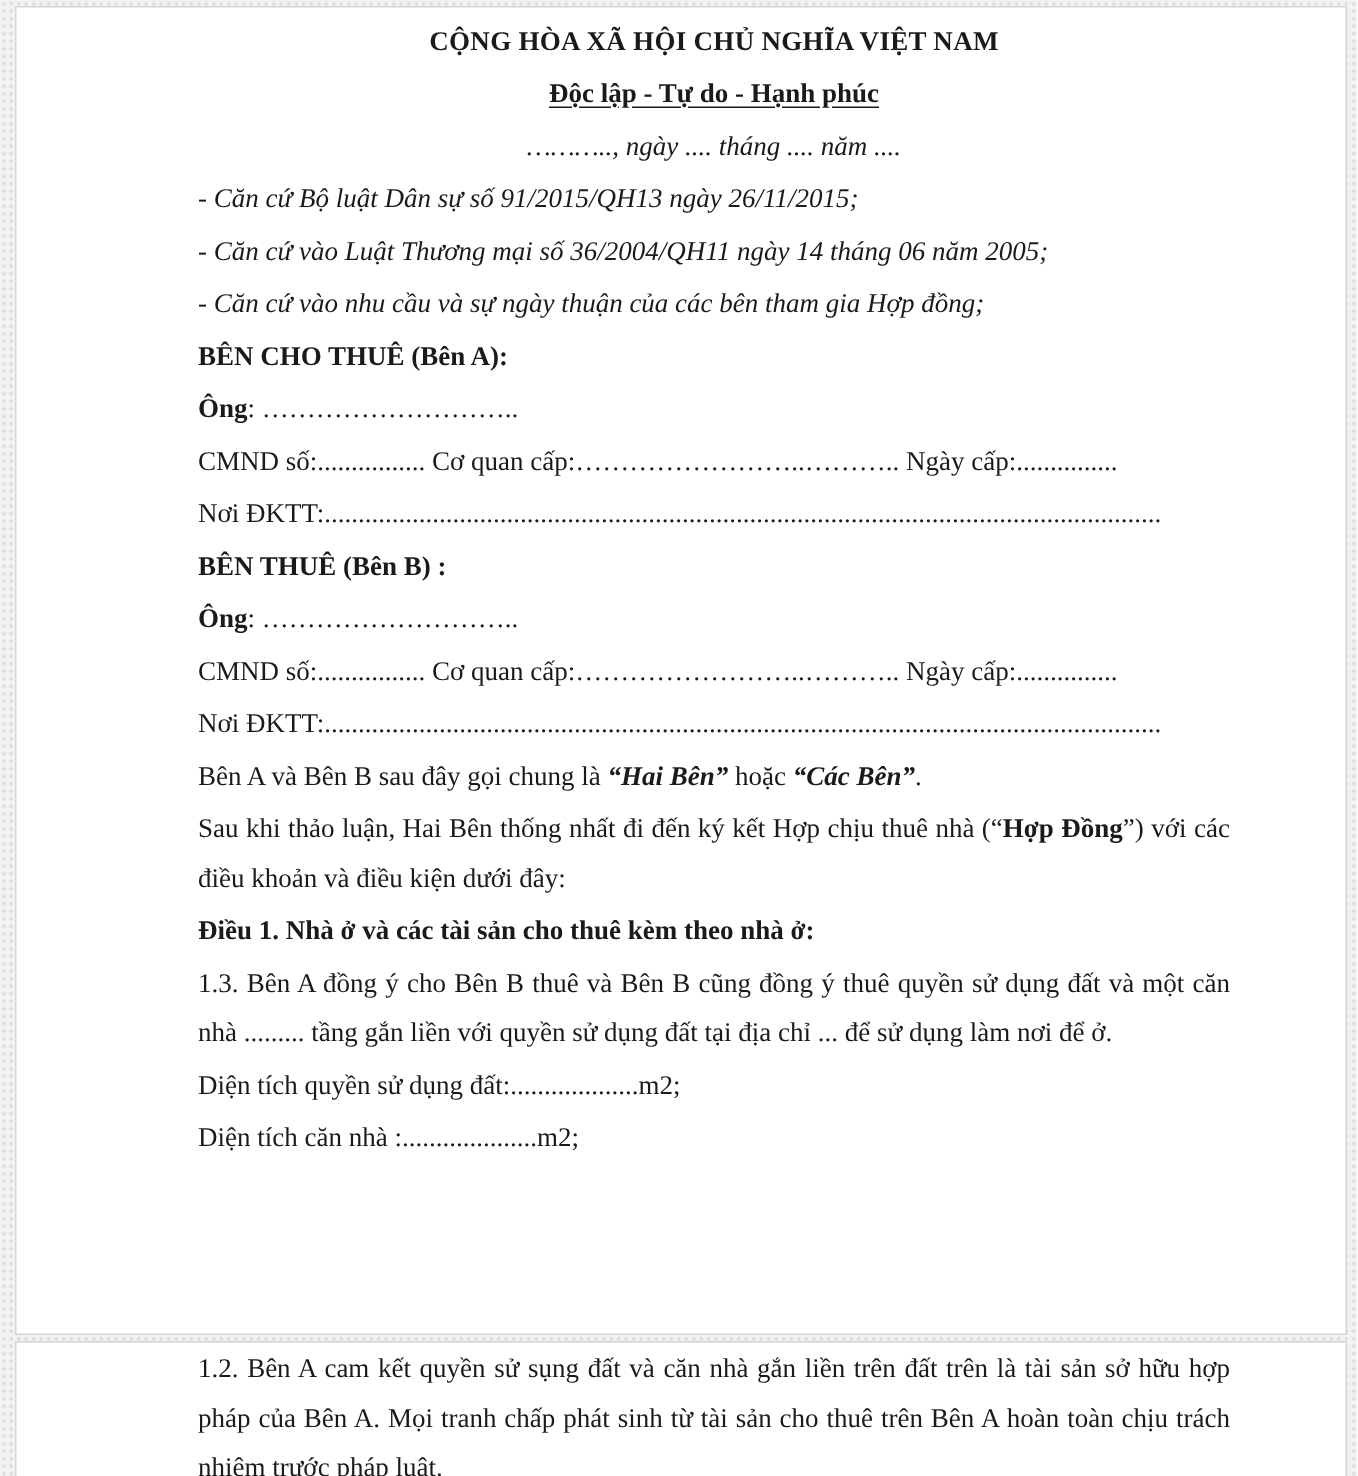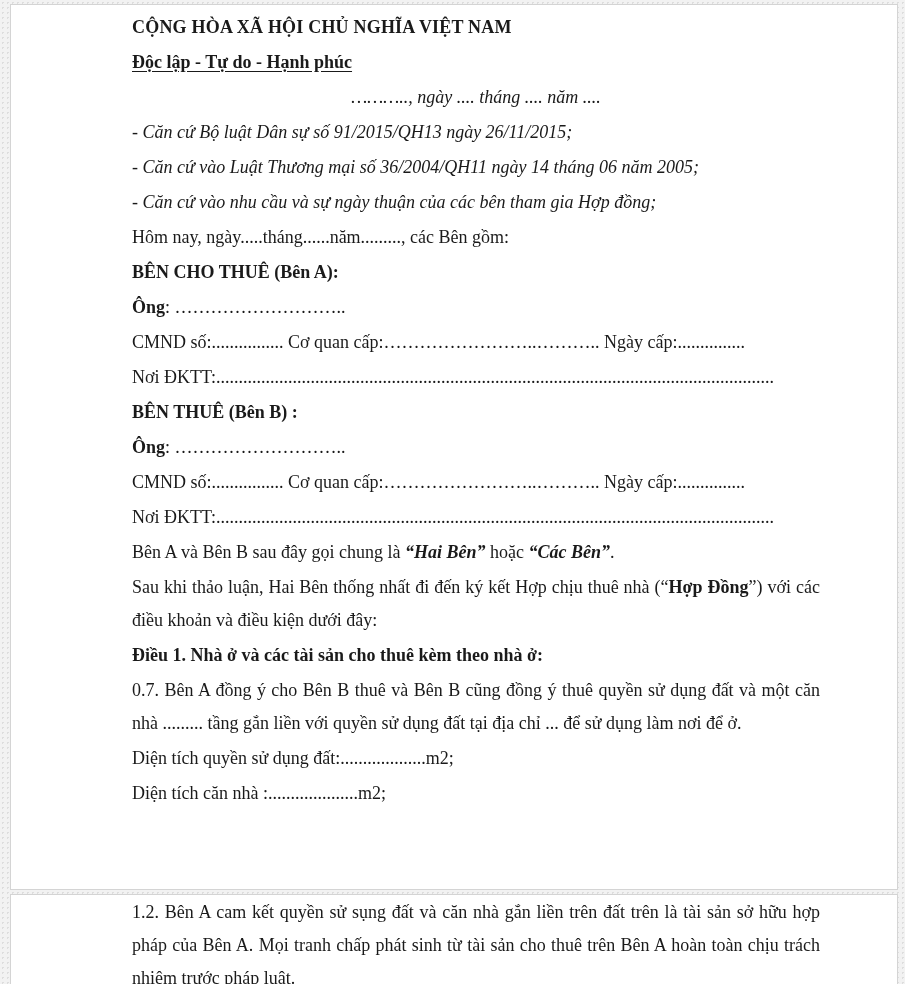--- a/index.html
+++ b/index.html
@@ -23,21 +23,21 @@
   }
   .page-1 { top: 4px; height: 886px; }
   .page-2 { top: 894px; height: 140px; }
   .content {
     padding: 6px 77px 0 121px;
     font-size: 18px;
     line-height: 33px;
   }
   .page-2 .content { padding-top: 1px; }
   p { margin: 0 0 2px 0; }
-  .center  { }
+  .center  { text-align: center; }
   .right   { text-align: center; }
   .justify { text-align: justify; }
   .b  { font-weight: bold; }
   .i  { font-style: italic; }
   .bi { font-weight: bold; font-style: italic; }
   .u  { text-decoration: underline; text-underline-offset: 3px; }
   .contract-title { font-size: 20px; }
   .national-header { font-size: 18px; letter-spacing: 0.2px; }
 </style>
 </head>
@@ -52,21 +52,20 @@
 
       <p class="center b"><span class="u">Độc lập - Tự do - Hạnh phúc</span></p>
 
       <p class="right i">……….., ngày .... tháng .... năm ....</p>
 
 
       <p class="i">- Căn cứ Bộ luật Dân sự số 91/2015/QH13 ngày 26/11/2015;</p>
       <p class="i">- Căn cứ vào Luật Thương mại số 36/2004/QH11 ngày 14 tháng 06 năm 2005;</p>
       <p class="i">- Căn cứ vào nhu cầu và sự ngày thuận của các bên tham gia Hợp đồng;</p>
 
-      <p>Hôm nay, ngày.....tháng......năm........., các Bên gồm:</p>
 
       <p class="b">BÊN CHO THUÊ (Bên A):</p>
 
       <p><span class="b">Ông</span><span>: ………………………..</span></p>
 
       <p>CMND số:................ Cơ quan cấp:……………………..……….. Ngày cấp:...............</p>
 
       <p>Nơi ĐKTT:............................................................................................................................</p>
 
       <p class="b">BÊN THUÊ (Bên B) :</p>
@@ -76,21 +75,21 @@
       <p>CMND số:................ Cơ quan cấp:……………………..……….. Ngày cấp:...............</p>
 
       <p>Nơi ĐKTT:............................................................................................................................</p>
 
       <p class="justify"><span>Bên A và Bên B sau đây gọi chung là </span><span class="bi">“Hai Bên”</span><span> hoặc </span><span class="bi">“Các Bên”</span><span>.</span></p>
 
       <p class="justify"><span>Sau khi thảo luận, Hai Bên thống nhất đi đến ký kết Hợp chịu thuê nhà (“</span><span class="b">Hợp Đồng</span><span>”) với các điều khoản và điều kiện dưới đây:</span></p>
 
       <p class="b">Điều 1. Nhà ở và các tài sản cho thuê kèm theo nhà ở:</p>
 
-      <p class="justify">0.7. Bên A đồng ý cho Bên B thuê và Bên B cũng đồng ý thuê quyền sử dụng đất và một căn nhà ......... tầng gắn liền với quyền sử dụng đất tại địa chỉ ... để sử dụng làm nơi để ở.</p>
+      <p class="justify">1.3. Bên A đồng ý cho Bên B thuê và Bên B cũng đồng ý thuê quyền sử dụng đất và một căn nhà ......... tầng gắn liền với quyền sử dụng đất tại địa chỉ ... để sử dụng làm nơi để ở.</p>
 
       <p>Diện tích quyền sử dụng đất:...................m2;</p>
 
       <p>Diện tích căn nhà :....................m2;</p>
 
     </div>
   </div>
 
   <div class="page page-2">
     <div class="content">

